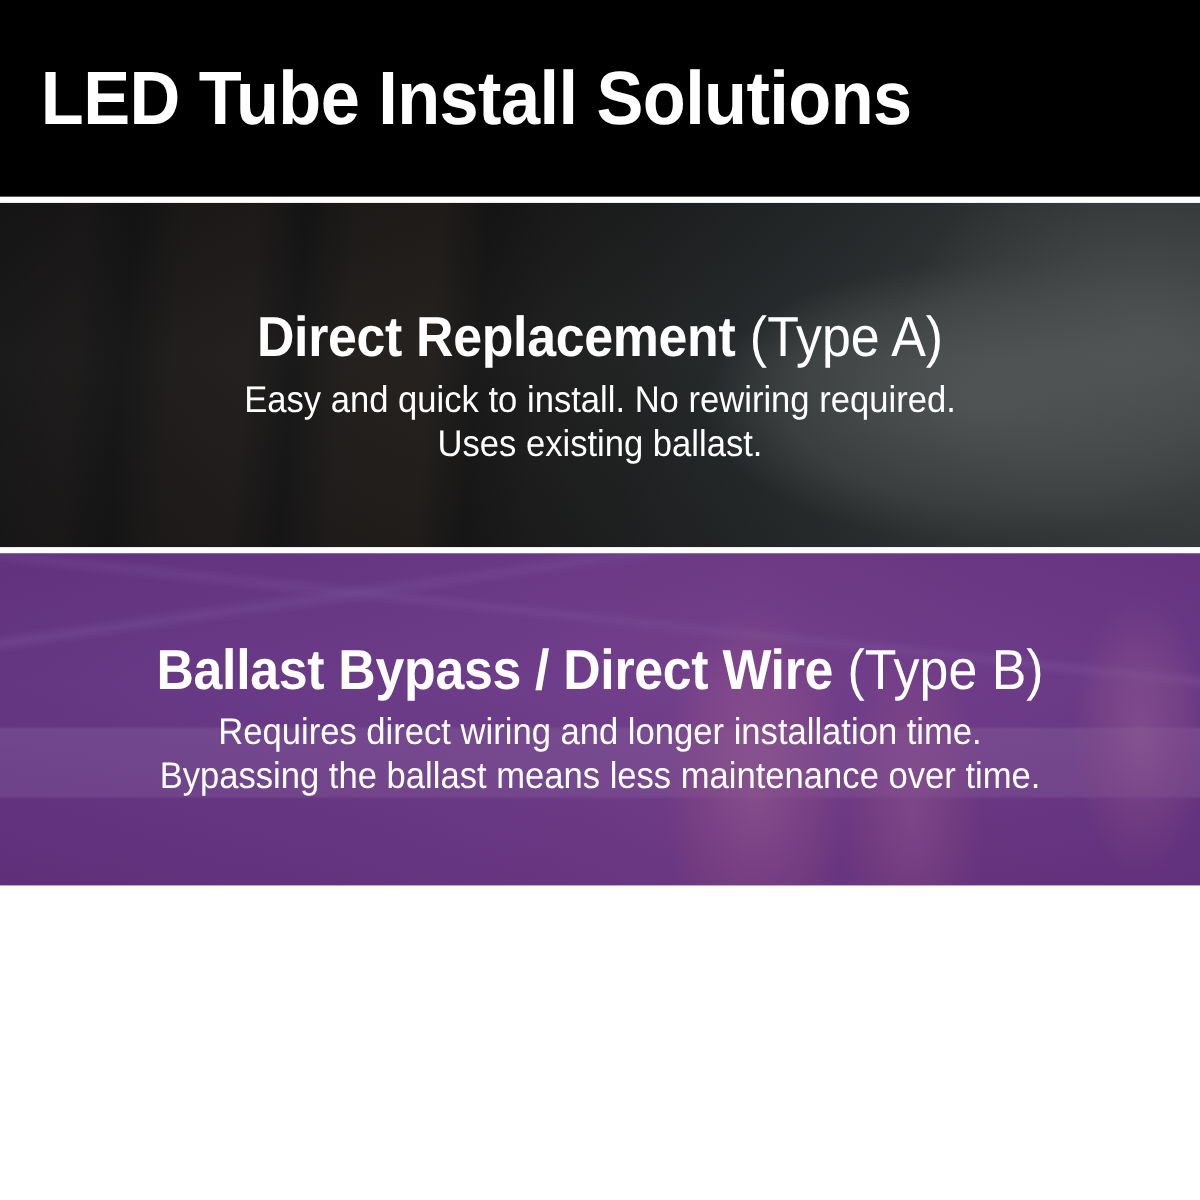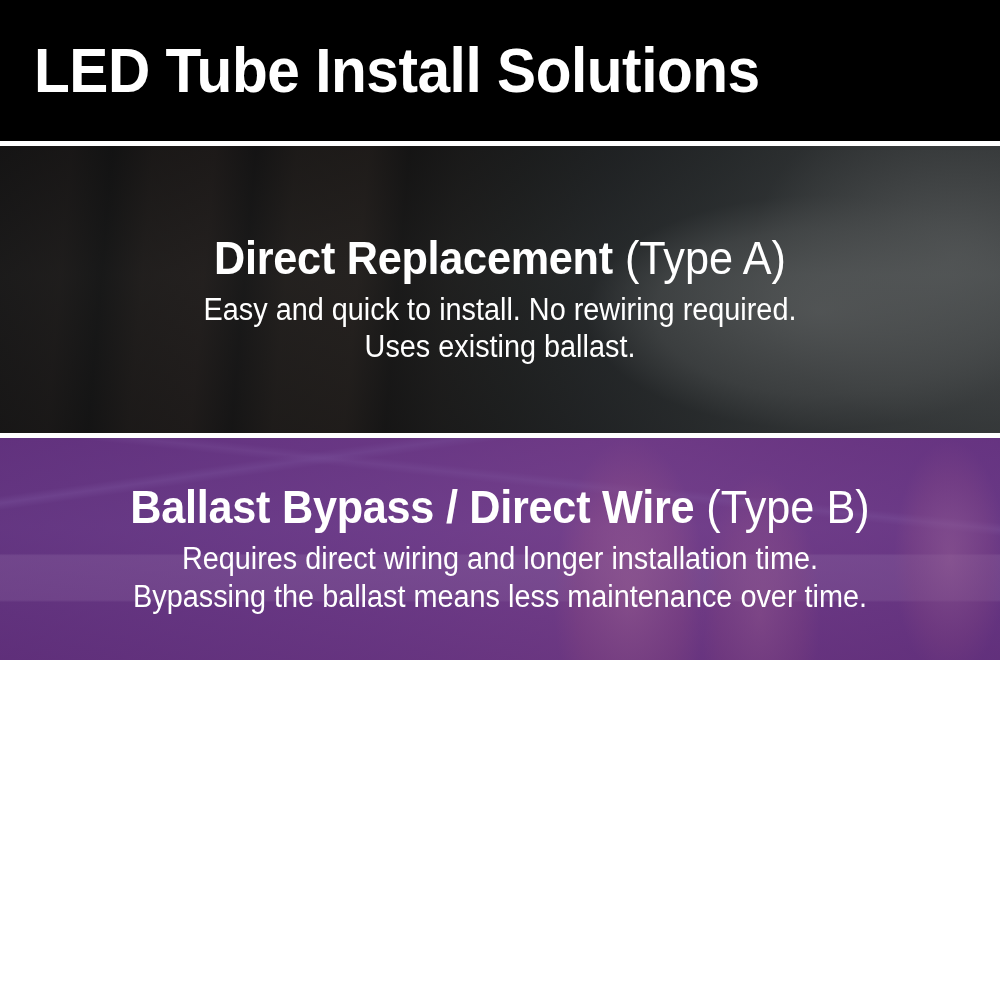--- a/index.html
+++ b/index.html
@@ -18,21 +18,21 @@
     position: relative;
     width: 1000px;
     height: 1000px;
     background: #ffffff;
     display: flex;
     flex-direction: column;
   }
 
   
   .header-band {
-    height: 141px;
+    height: 164px;
     background: #000000;
     display: flex;
     align-items: center;
     padding-left: 34px;
     box-sizing: border-box;
     flex: 0 0 auto;
   }
   .header-title {
     color: #ffffff;
     font-size: 63px;
@@ -122,21 +122,21 @@
         #3a2a22 29%, #402e25 36%, #1c1411 40%,
         #2e2723 45%, #363533 52%, #44474a 60%,
         #5b6163 70%, #787e80 80%, #8b9193 90%, #949a9c 100%);
   }
   #panel-type-a .panel-tint {
     background: linear-gradient(180deg, rgba(18,20,21,0.74) 0%, rgba(26,29,30,0.70) 45%, rgba(20,22,23,0.74) 100%);
   }
   #panel-type-a .panel-text { margin-top: 20px; }
 
   
-  #panel-type-b { height: 222px; }
+  #panel-type-b { height: 277px; }
   #panel-type-b .panel-photo {
     background:
       
       radial-gradient(ellipse 95px 200px at 63% 72%, rgba(255,190,200,0.70) 0%, rgba(230,150,170,0.40) 55%, rgba(200,120,150,0) 80%),
       radial-gradient(ellipse 75px 180px at 76% 80%, rgba(255,185,195,0.55) 0%, rgba(225,145,165,0.30) 55%, rgba(190,115,145,0) 80%),
       radial-gradient(ellipse 70px 150px at 95% 55%, rgba(255,195,205,0.55) 0%, rgba(225,150,170,0.28) 55%, rgba(190,115,145,0) 80%),
       
       linear-gradient(180deg, rgba(0,0,0,0) 52%, rgba(215,205,235,0.40) 53%, rgba(215,205,235,0.40) 73%, rgba(0,0,0,0) 74%),
       
       linear-gradient(172deg, rgba(160,150,220,0.0) 16%, rgba(175,165,230,0.42) 18%, rgba(160,150,220,0.0) 20%),

